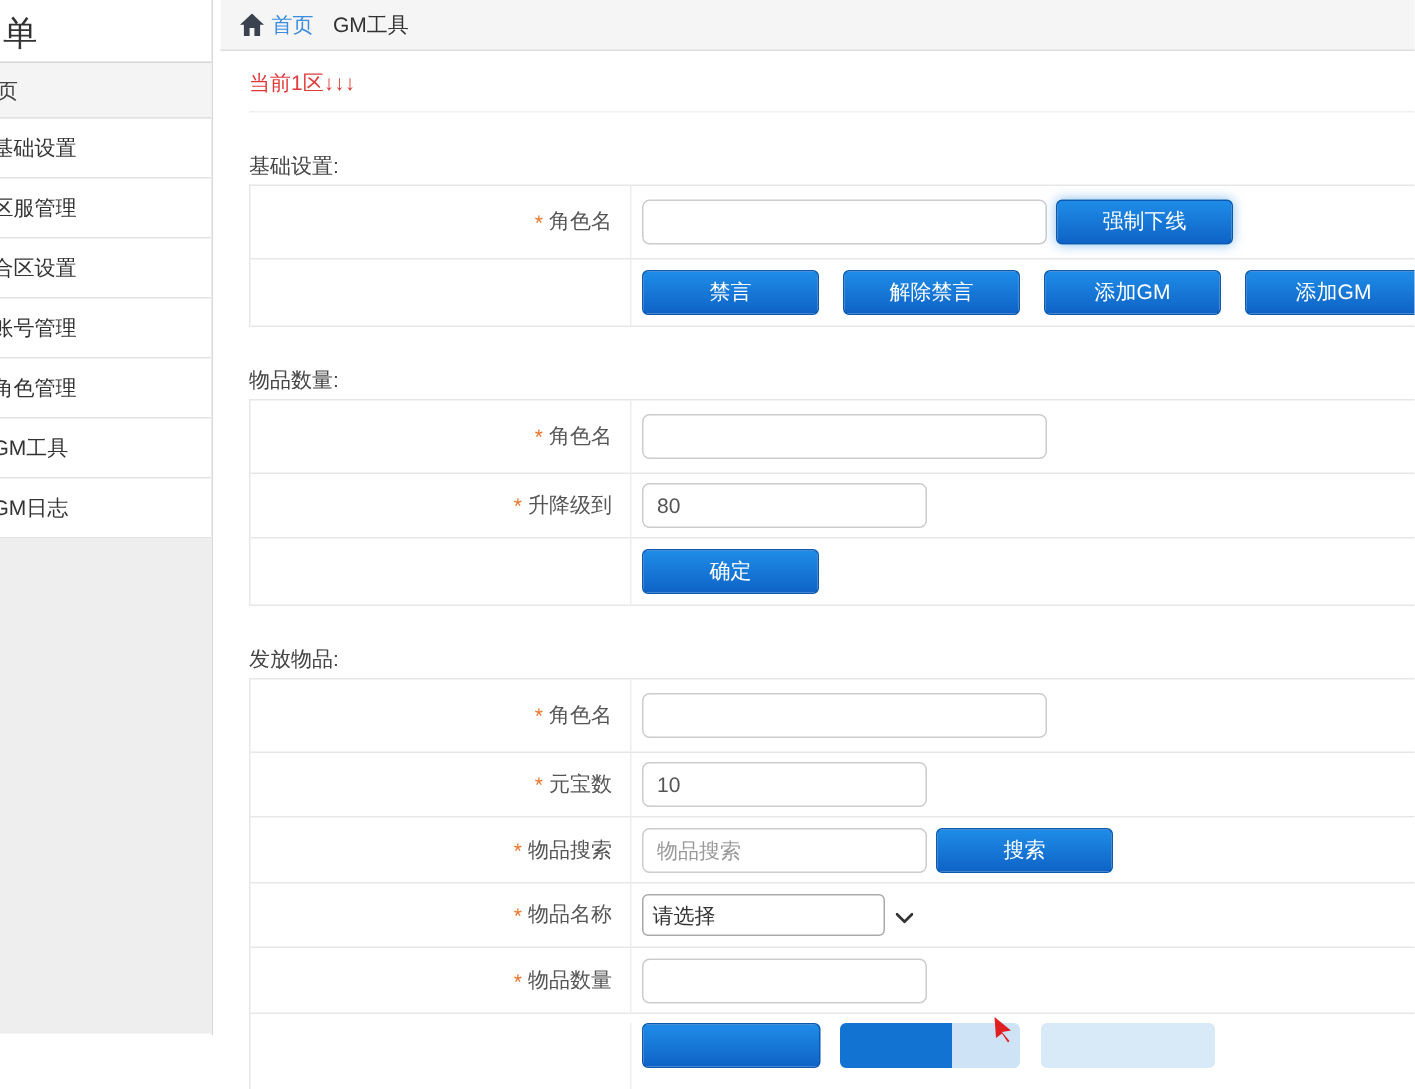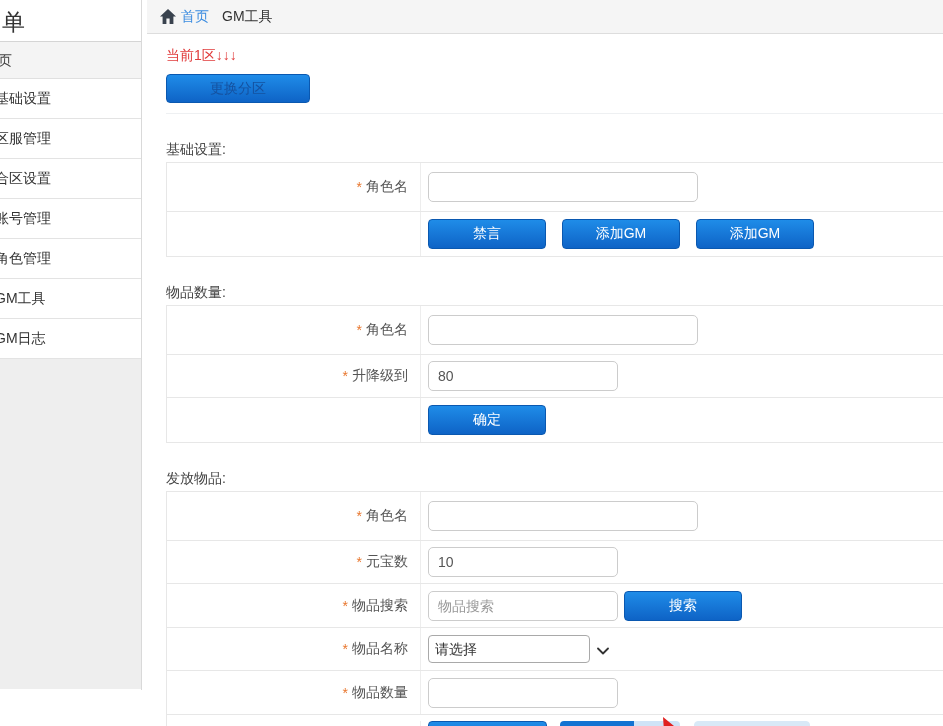--- a/index.html
+++ b/index.html
@@ -94,39 +94,40 @@
           <path d="M8 0 L16 7.5 H13.4 V15 H9.6 V9.6 H6.4 V15 H2.6 V7.5 H0 Z" fill="#39424e"></path>
         </svg>
     </span>
     <span class="crumb-link">首页</span>
     <span class="crumb-current">GM工具</span>
   </div>
 
   <div class="content">
 
     <div class="zone-notice">当前1区↓↓↓</div>
-    <button class="btn btn-change">更换分区</button>
     <div class="zone-divider"></div>
 
     
     <div class="section-title">基础设置:</div>
     <div class="form-table">
       <div class="form-row r-48">
         <div class="cell-label">
           <span class="req">*</span>
           <span>角色名</span>
         </div>
         <div class="cell-field">
           <input class="txt w270" type="text" style="">
+          <button class="btn btn-118 gap6 glow">强制下线</button>
         </div>
       </div>
       <div class="form-row r-45">
         <div class="cell-label"></div>
         <div class="cell-field">
           <button class="btn btn-118">禁言</button>
+          <button class="btn btn-118 gap16">解除禁言</button>
           <button class="btn btn-118 gap16">添加GM</button>
           <button class="btn btn-118 gap16">添加GM</button>
         </div>
       </div>
     </div>
 
     
     <div class="section-title">物品数量:</div>
     <div class="form-table">
       <div class="form-row r-48">

